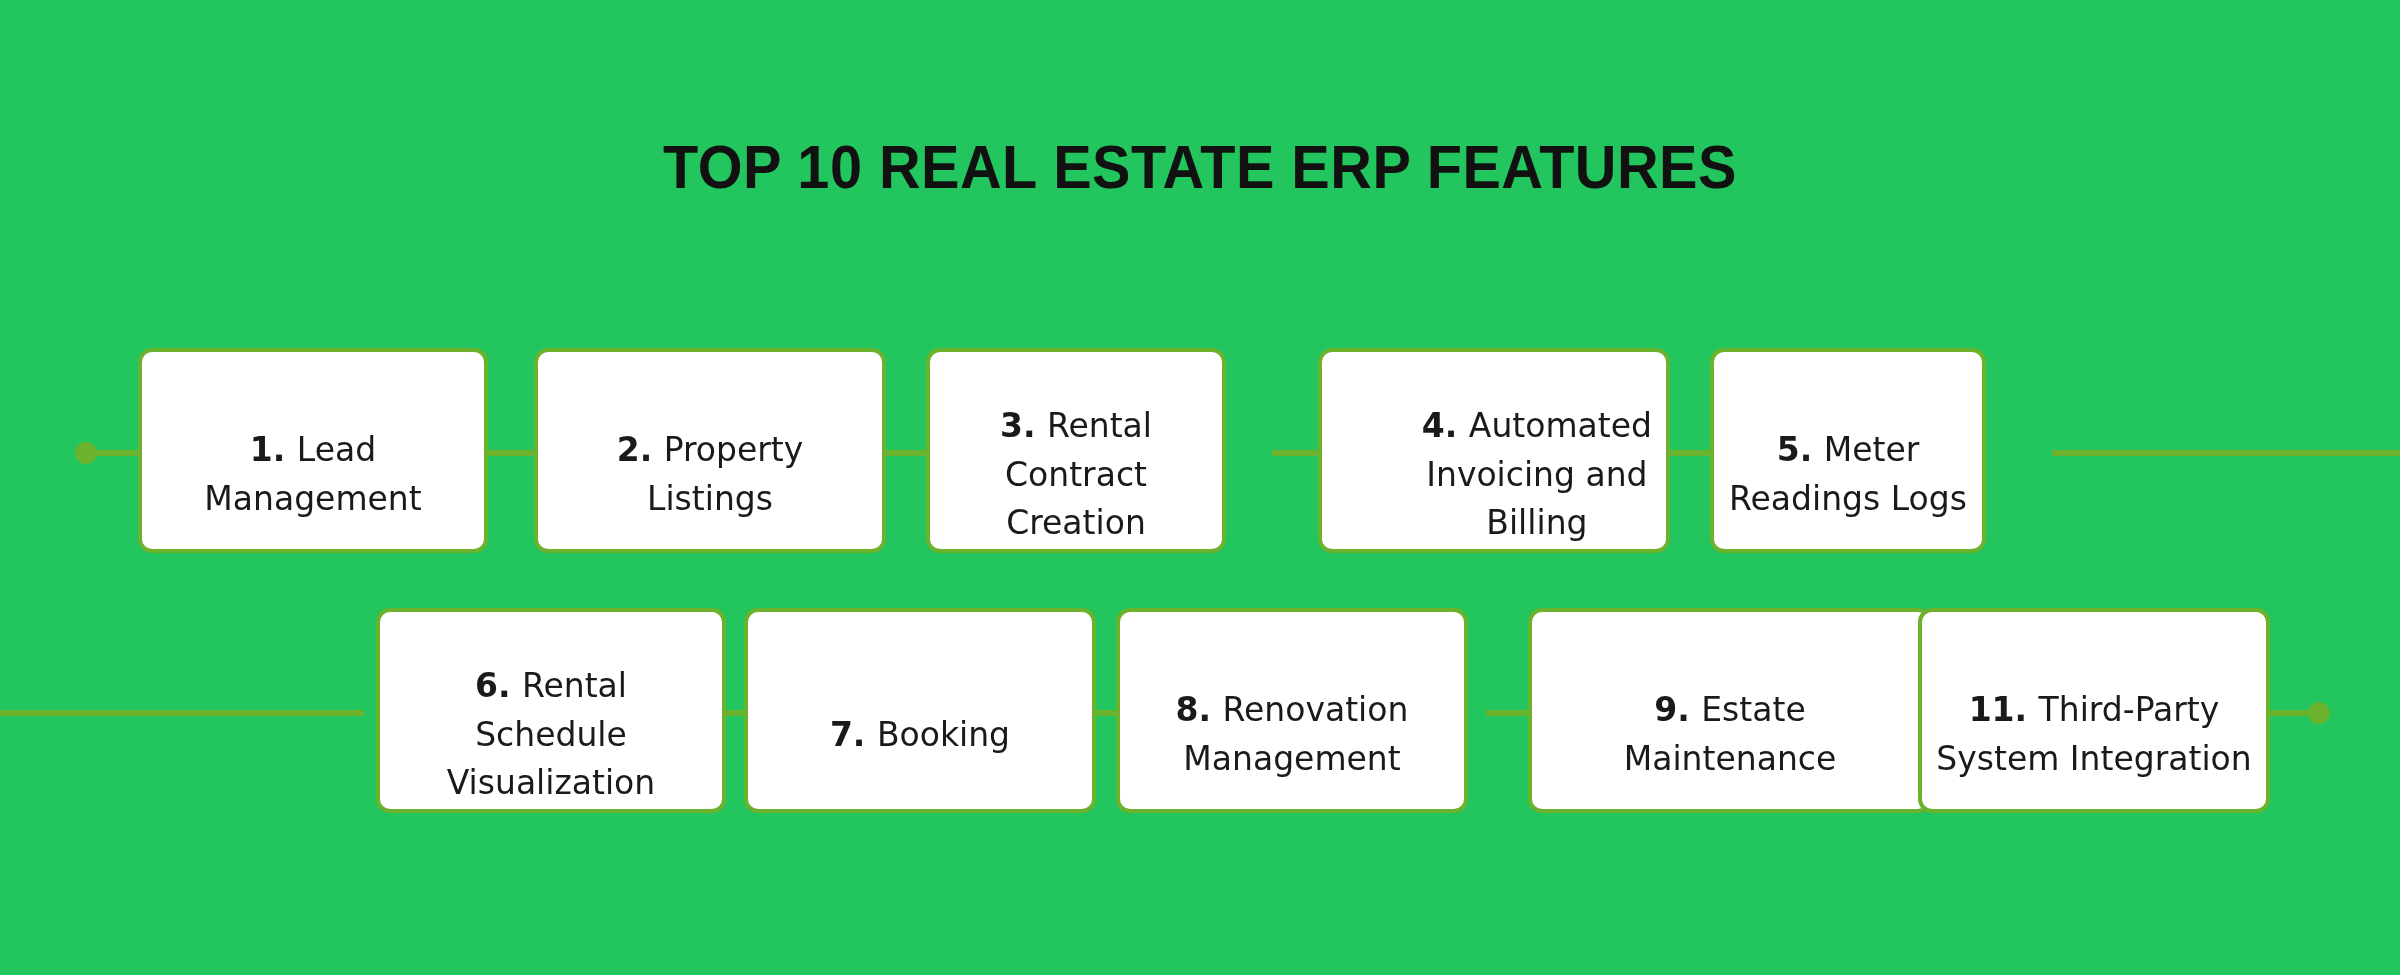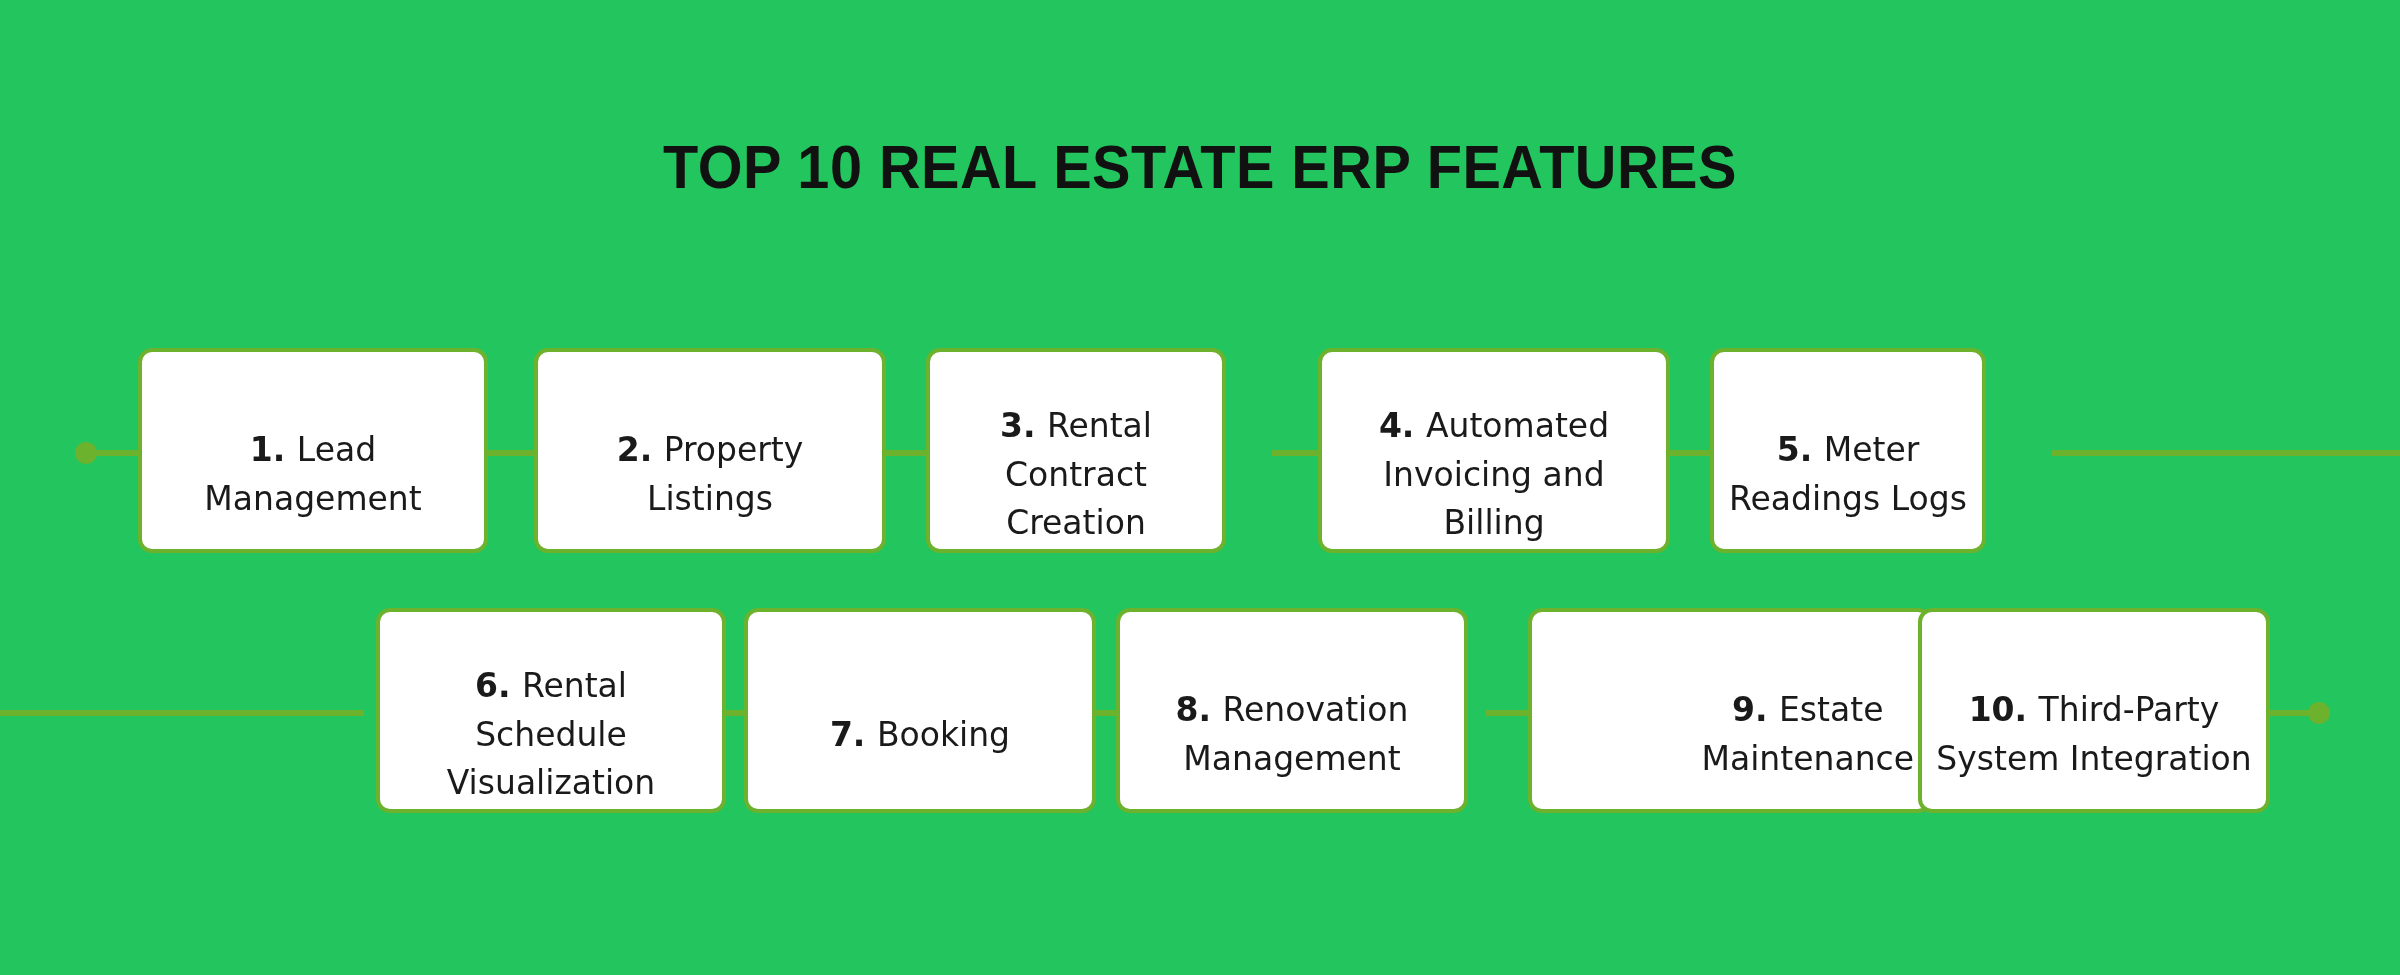--- a/index.html
+++ b/index.html
@@ -118,21 +118,21 @@
     </div>
   </div>
 
   <div class="node row1" style="left:926px; width:300px;">
     <div class="node-label">
       <span class="node-num">3. </span><span>Rental Contract
 Creation</span>
     </div>
   </div>
 
-  <div class="node row1" style="left:1318px; width:352px;">
+  <div class="node row1" style="left:1318px; width:352px;justify-content:flex-end;">
     <div class="node-label">
       <span class="node-num">4. </span><span>Automated
 Invoicing and
 Billing</span>
     </div>
   </div>
 
   <div class="node row1" style="left:1710px; width:276px;">
     <div class="node-label">
       <span class="node-num">5. </span><span>Meter
@@ -154,27 +154,27 @@
     </div>
   </div>
 
   <div class="node row2" style="left:1116px; width:352px;">
     <div class="node-label">
       <span class="node-num">8. </span><span>Renovation
 Management</span>
     </div>
   </div>
 
-  <div class="node row2" style="left:1528px; width:404px;justify-content:flex-end;">
+  <div class="node row2" style="left:1528px; width:404px;">
     <div class="node-label">
       <span class="node-num">9. </span><span>Estate
 Maintenance</span>
     </div>
   </div>
 
   <div class="node row2" style="left:1918px; width:352px;">
     <div class="node-label">
-      <span class="node-num">10. </span><span>Third-Party
+      <span class="node-num">11. </span><span>Third-Party
 System Integration</span>
     </div>
   </div>
 
 </div>
 
 </body></html>

